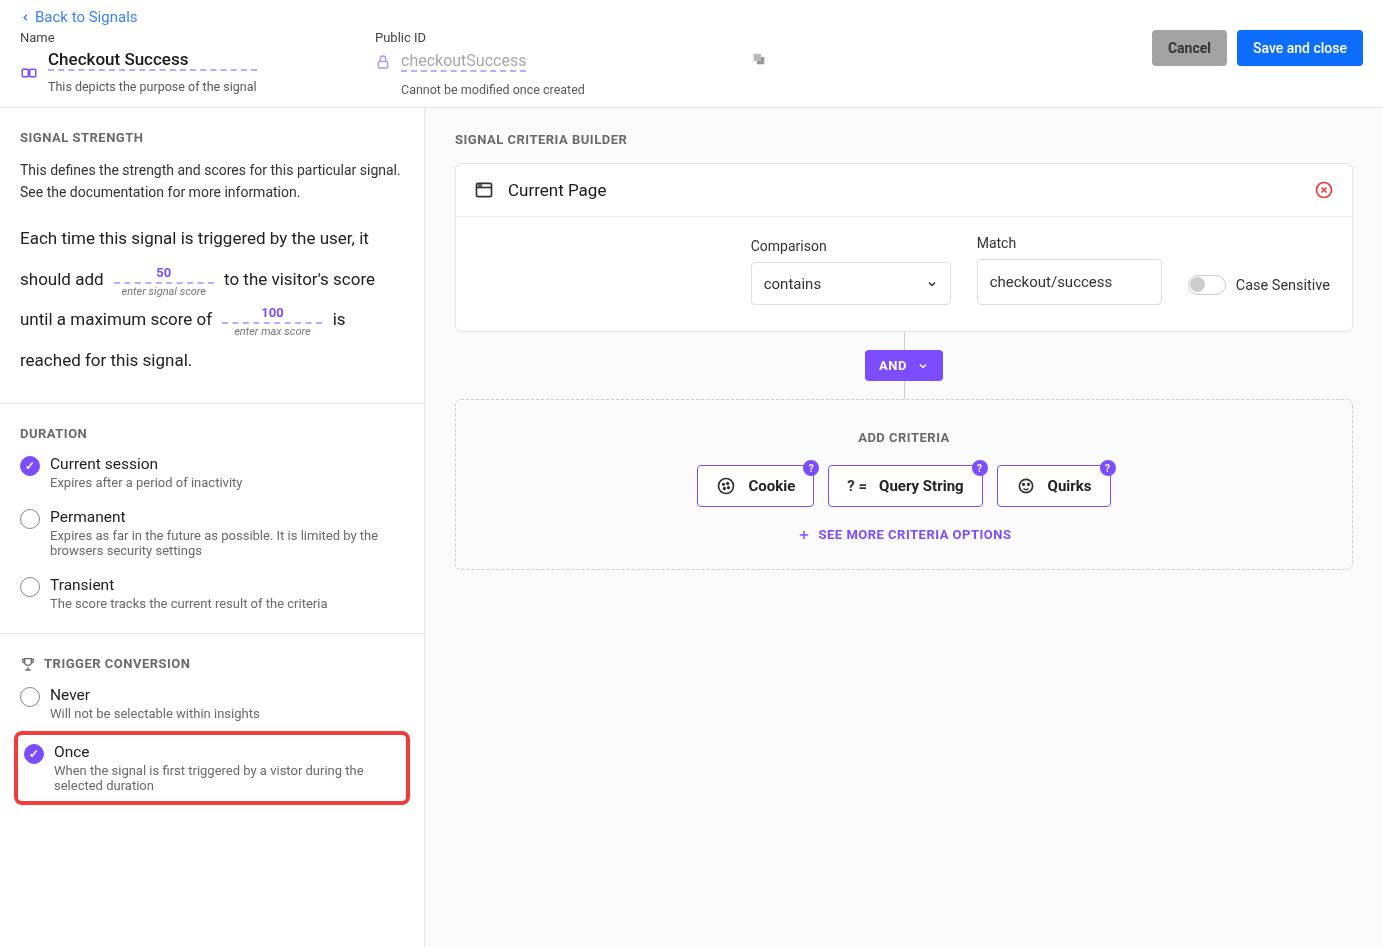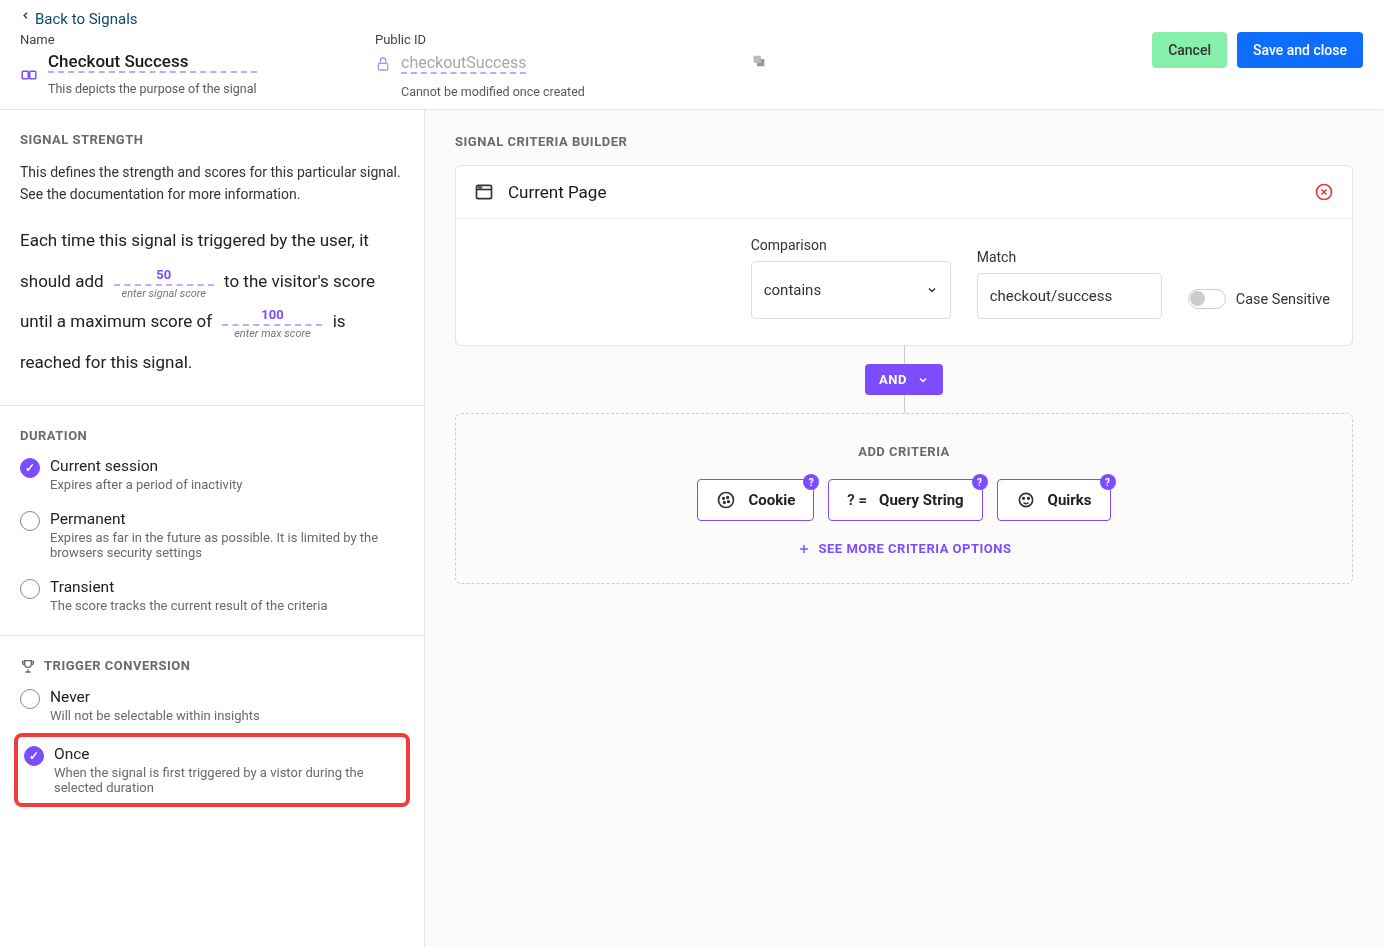--- a/index.html
+++ b/index.html
@@ -14,24 +14,24 @@
     font-size: 14px;
   }
   a { text-decoration: none; }
   
   
   .header {
     border-bottom: 1px solid #e5e5e5;
     padding: 8px 20px 10px 20px;
   }
   .back-link {
-    color: #0c4a6e;
+    color: #3b82f6;
     font-size: 15px;
     display: inline-flex;
-    align-items: flex-start;
+    align-items: center;
     gap: 4px;
   }
   .header-row {
     display: flex;
     align-items: flex-start;
     margin-top: 4px;
   }
   .header-col {
     display: flex;
     flex-direction: column;
@@ -102,22 +102,23 @@
   }
   .btn {
     border: none;
     border-radius: 4px;
     padding: 10px 16px;
     font-size: 14px;
     cursor: pointer;
     font-weight: 500;
   }
   .btn-cancel {
-    background: #86efac;
-    color: #333;
+    background: #a3a3a3;
+    color: #333;
+    font-weight: bold;
   }
   .btn-primary {
     background: #0d6efd;
     color: #fff;
   }
 
   
   .main {
     display: flex;
     min-height: calc(100vh - 105px);
@@ -277,21 +278,21 @@
     justify-content: flex-end;
   }
   .field-group { display: flex; flex-direction: column; }
   .field-label {
     font-size: 14px;
     color: #333;
     margin-bottom: 8px;
   }
   .select {
     width: 200px;
-    height: 58px;
+    height: 43px;
     border: 1px solid #ddd;
     border-radius: 4px;
     padding: 0 12px;
     font-size: 15px;
     color: #333;
     display: flex;
     align-items: center;
     justify-content: space-between;
     cursor: pointer;
     background: #fff;

